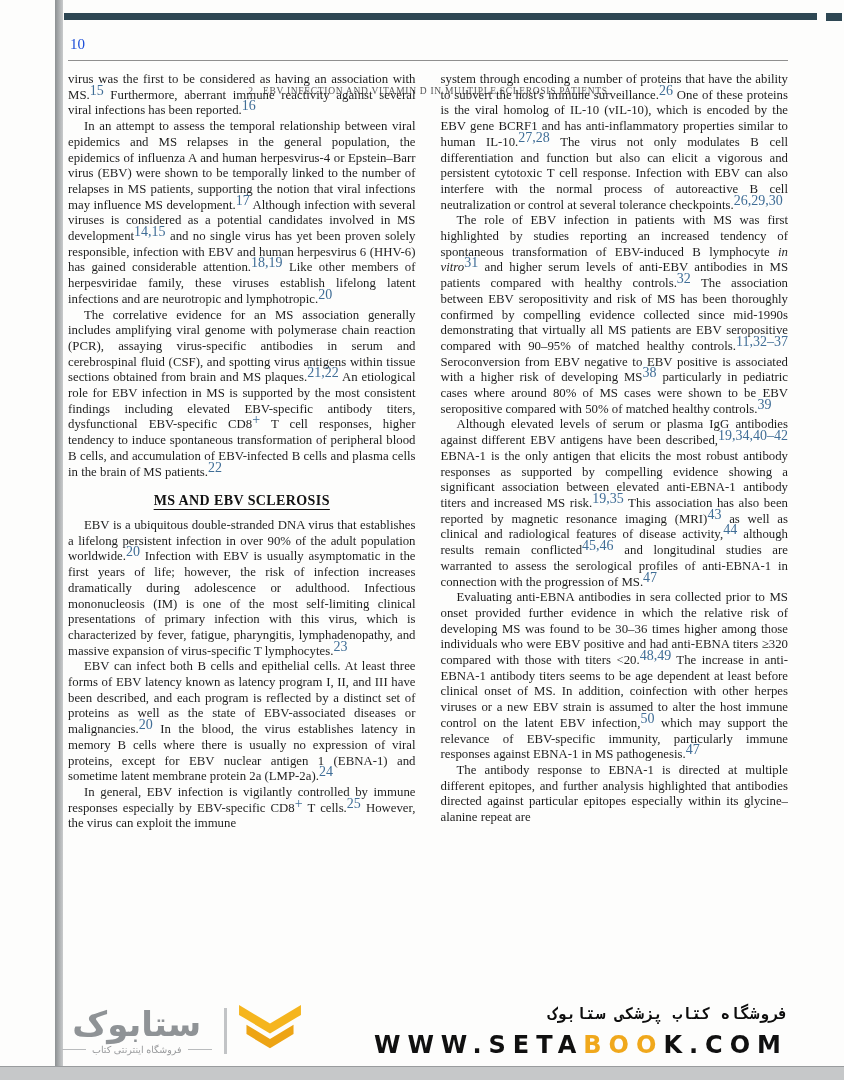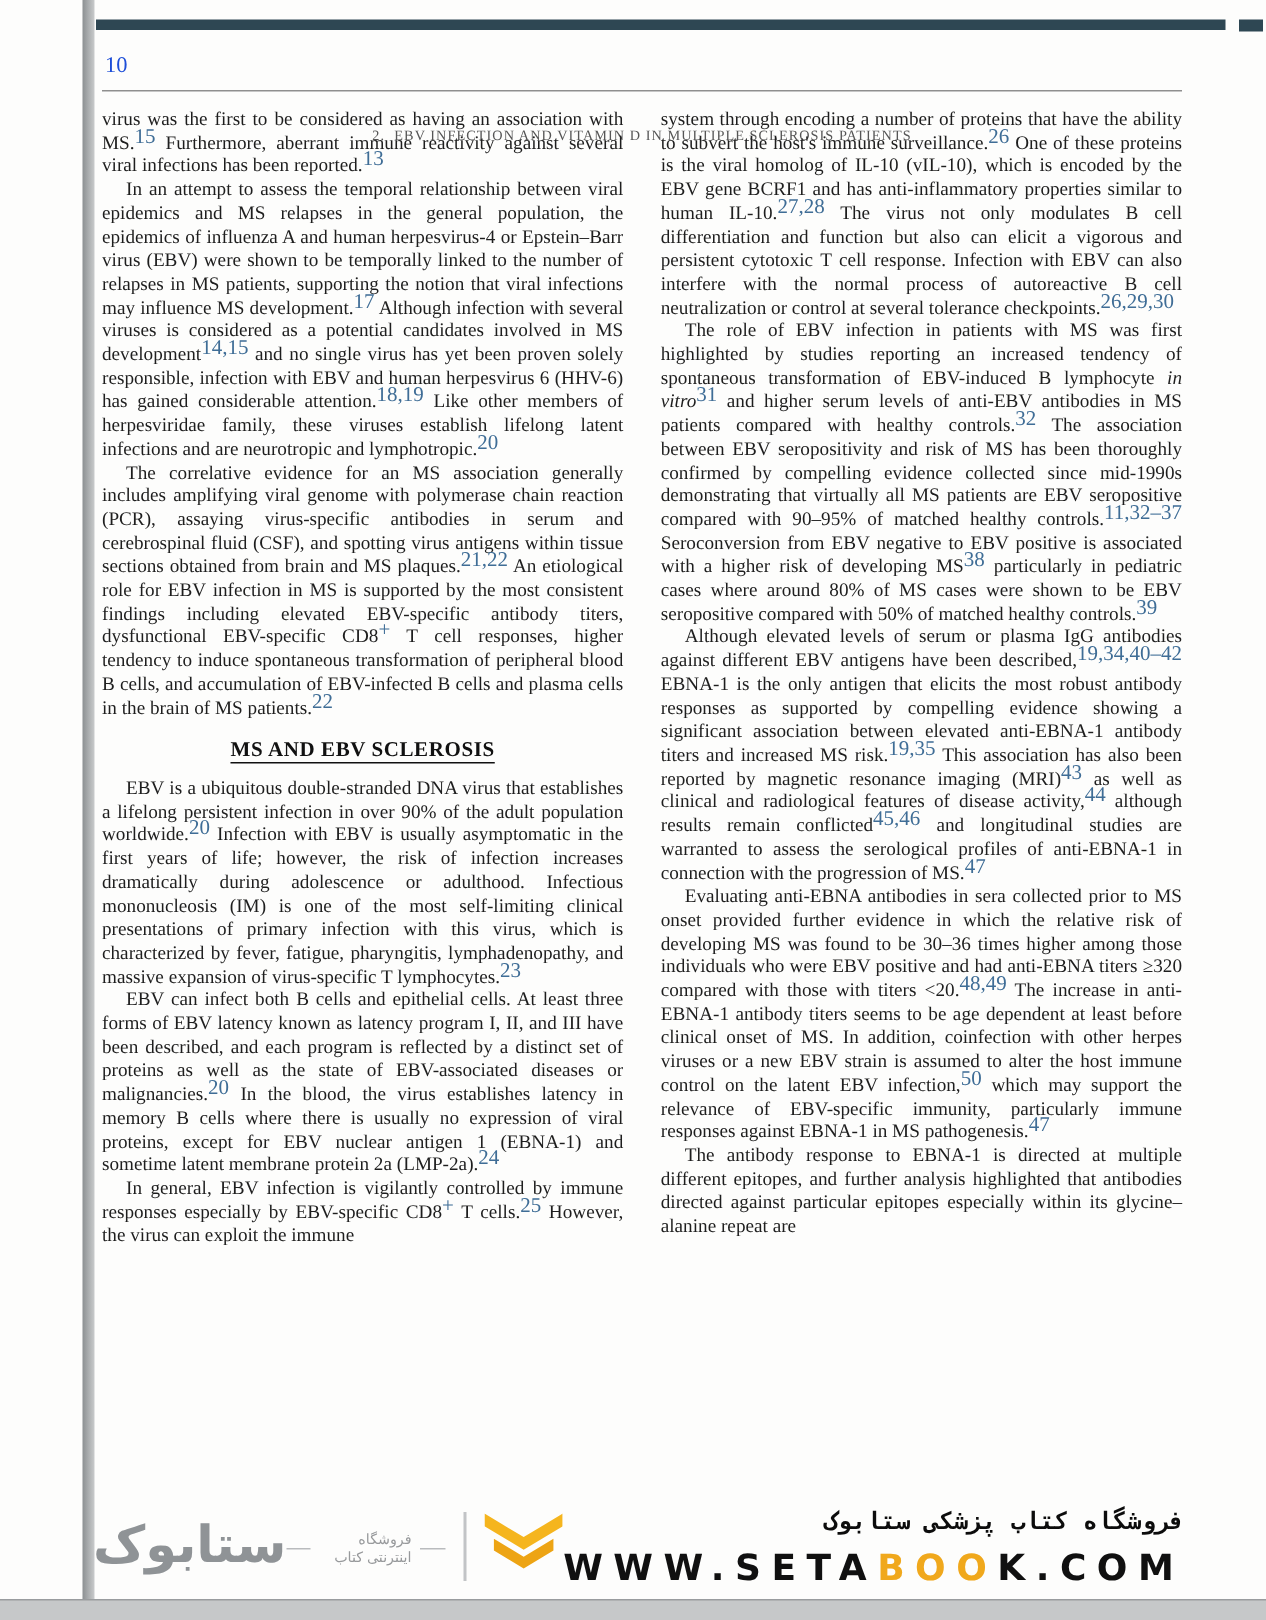--- a/index.html
+++ b/index.html
@@ -33,21 +33,21 @@
   .col p.indent { text-indent:16px; }
   .col sup { font-size:14px; line-height:0; color:#3f6d96; position:relative; top:-4px; vertical-align:baseline; }
   .col i { font-style:italic; }
   .col h2 { margin:13px 0 9px; font-size:14px; font-weight:bold; text-align:center; letter-spacing:0.4px;
             color:#111; text-decoration:underline; text-underline-offset:4px; text-decoration-thickness:1px; }
 
   
   .footer { position:absolute; left:62px; right:56px; top:1000px; height:62px;
             display:flex; align-items:center; justify-content:space-between; }
   .logo { display:flex; align-items:center; }
-  .logo-text { display:flex; align-items:center; }
+  .logo-text { display:flex; flex-direction:column; align-items:center; }
   .logo-word { font-family:"DejaVu Sans", sans-serif; font-weight:bold; font-size:34px;
                color:#8f9396; direction:rtl; line-height:1.05; }
   .logo-caption { font-family:Liberation Sans, sans-serif; font-size:9.5px; color:#97999b;
                   direction:rtl; margin-top:2px; display:flex; align-items:center; gap:6px; }
   .cap-line { display:inline-block; width:24px; height:1px; background:#b9bbbd; }
   .logo-divider { width:3px; height:46px; background:#c2c4c6; margin:0 12px; }
   .logo-mark { width:62px; height:52px; display:block; }
   .footer-right { display:flex; flex-direction:column; align-items:flex-end; gap:7px; }
   .fa-line { font-family:Liberation Mono, monospace; font-size:16px; font-weight:bold;
              color:#0c0c0c; direction:rtl; }
@@ -65,21 +65,21 @@
   <div class="topbar-tab"></div>
 
   <header class="header">
     <span class="page-num">10</span>
     <span class="running-head">2.  EBV INFECTION AND VITAMIN D IN MULTIPLE SCLEROSIS PATIENTS</span>
   </header>
   <div class="header-rule"></div>
 
   <main class="content">
     <div class="col">
-        <p>virus was the first to be considered as having an association with MS.<sup>15</sup> Furthermore, aberrant immune reactivity against several viral infections has been reported.<sup>13</sup></p>
+        <p>virus was the first to be considered as having an association with MS.<sup>15</sup> Furthermore, aberrant immune reactivity against several viral infections has been reported.<sup>16</sup></p>
         <p class="indent">In an attempt to assess the temporal relationship between viral epidemics and MS relapses in the general population, the epidemics of influenza A and human herpesvirus-4 or Epstein–Barr virus (EBV) were shown to be temporally linked to the number of relapses in MS patients, supporting the notion that viral infections may influence MS development.<sup>17</sup> Although infection with several viruses is considered as a potential candidates involved in MS development<sup>14,15</sup> and no single virus has yet been proven solely responsible, infection with EBV and human herpesvirus 6 (HHV-6) has gained considerable attention.<sup>18,19</sup> Like other members of herpesviridae family, these viruses establish lifelong latent infections and are neurotropic and lymphotropic.<sup>20</sup></p>
         <p class="indent">The correlative evidence for an MS association generally includes amplifying viral genome with polymerase chain reaction (PCR), assaying virus-specific antibodies in serum and cerebrospinal fluid (CSF), and spotting virus antigens within tissue sections obtained from brain and MS plaques.<sup>21,22</sup> An etiological role for EBV infection in MS is supported by the most consistent findings including elevated EBV-specific antibody titers, dysfunctional EBV-specific CD8<sup>+</sup> T cell responses, higher tendency to induce spontaneous transformation of peripheral blood B cells, and accumulation of EBV-infected B cells and plasma cells in the brain of MS patients.<sup>22</sup></p>
         <h2>MS AND EBV SCLEROSIS</h2>
         <p class="indent">EBV is a ubiquitous double-stranded DNA virus that establishes a lifelong persistent infection in over 90% of the adult population worldwide.<sup>20</sup> Infection with EBV is usually asymptomatic in the first years of life; however, the risk of infection increases dramatically during adolescence or adulthood. Infectious mononucleosis (IM) is one of the most self-limiting clinical presentations of primary infection with this virus, which is characterized by fever, fatigue, pharyngitis, lymphadenopathy, and massive expansion of virus-specific T lymphocytes.<sup>23</sup></p>
         <p class="indent">EBV can infect both B cells and epithelial cells. At least three forms of EBV latency known as latency program I, II, and III have been described, and each program is reflected by a distinct set of proteins as well as the state of EBV-associated diseases or malignancies.<sup>20</sup> In the blood, the virus establishes latency in memory B cells where there is usually no expression of viral proteins, except for EBV nuclear antigen 1 (EBNA-1) and sometime latent membrane protein 2a (LMP-2a).<sup>24</sup></p>
         <p class="indent">In general, EBV infection is vigilantly controlled by immune responses especially by EBV-specific CD8<sup>+</sup> T cells.<sup>25</sup> However, the virus can exploit the immune</p>
       </div>
     <div class="col">
         <p>system through encoding a number of proteins that have the ability to subvert the host's immune surveillance.<sup>26</sup> One of these proteins is the viral homolog of IL-10 (vIL-10), which is encoded by the EBV gene BCRF1 and has anti-inflammatory properties similar to human IL-10.<sup>27,28</sup> The virus not only modulates B cell differentiation and function but also can elicit a vigorous and persistent cytotoxic T cell response. Infection with EBV can also interfere with the normal process of autoreactive B cell neutralization or control at several tolerance checkpoints.<sup>26,29,30</sup></p>
         <p class="indent">The role of EBV infection in patients with MS was first highlighted by studies reporting an increased tendency of spontaneous transformation of EBV-induced B lymphocyte <i>in vitro</i><sup>31</sup> and higher serum levels of anti-EBV antibodies in MS patients compared with healthy controls.<sup>32</sup> The association between EBV seropositivity and risk of MS has been thoroughly confirmed by compelling evidence collected since mid-1990s demonstrating that virtually all MS patients are EBV seropositive compared with 90–95% of matched healthy controls.<sup>11,32–37</sup> Seroconversion from EBV negative to EBV positive is associated with a higher risk of developing MS<sup>38</sup> particularly in pediatric cases where around 80% of MS cases were shown to be EBV seropositive compared with 50% of matched healthy controls.<sup>39</sup></p>

